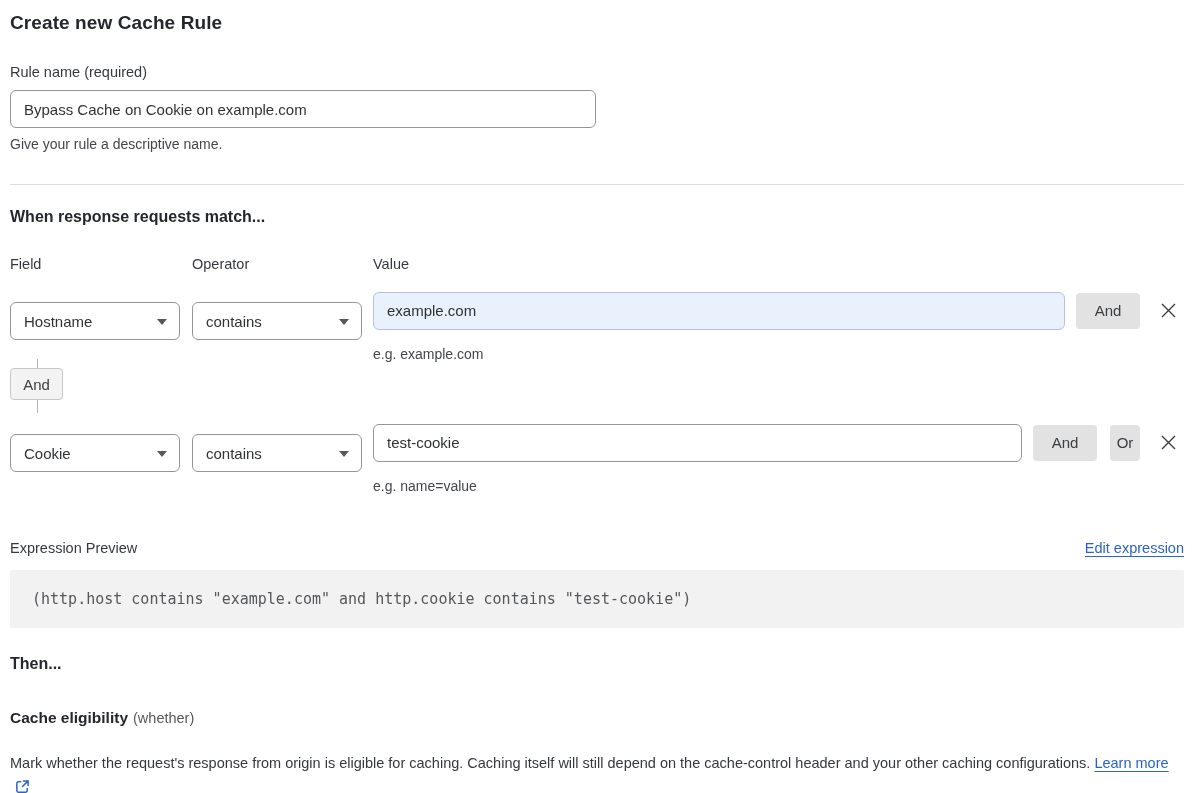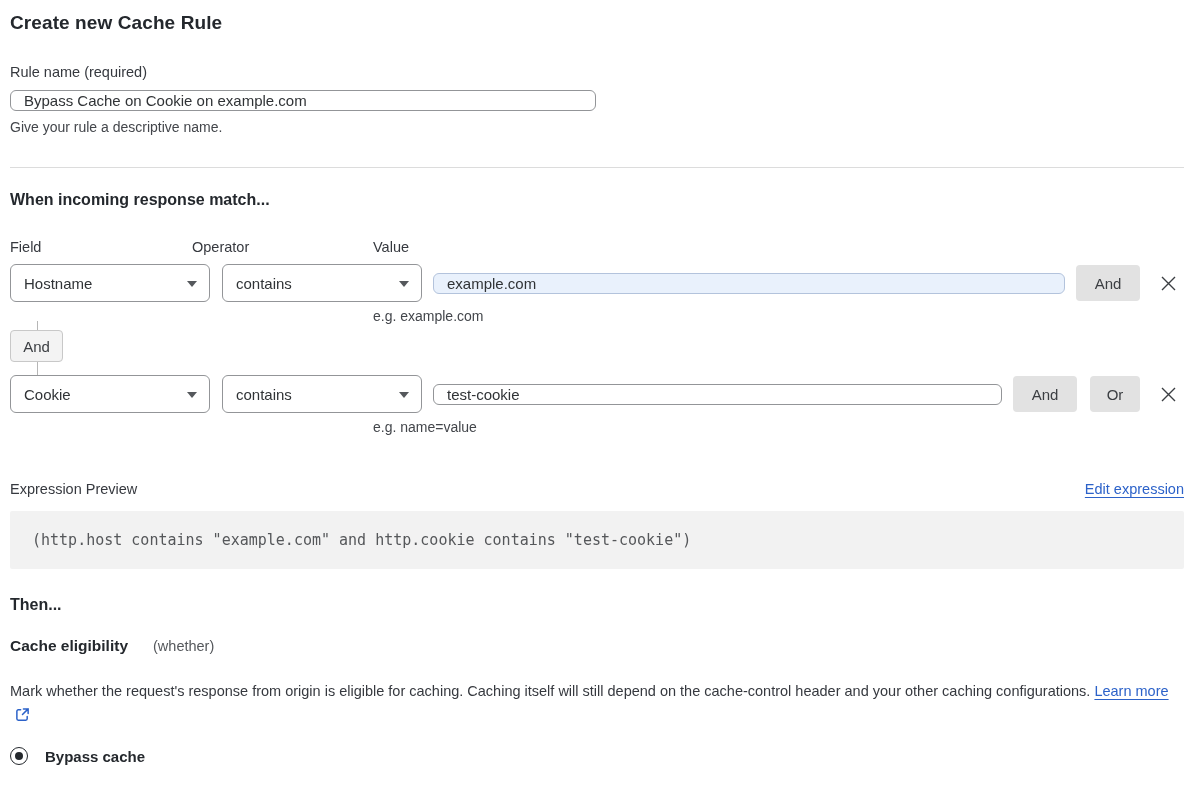--- a/index.html
+++ b/index.html
@@ -22,21 +22,21 @@
 
   
   .field-label {
     font-size: 14.5px;
     color: #36393f;
     margin-top: 30px;
     margin-bottom: 10px;
   }
   .text-input {
     display: block;
-    height: 21px;
+    height: 38px;
     border: 1px solid #939598;
     border-radius: 6px;
     padding: 8px 13px;
     font-family: "Liberation Sans", sans-serif;
     font-size: 15px;
     color: #303336;
     background: #fff;
     outline: none;
   }
   .rule-name-input { width: 586px; }
@@ -70,32 +70,33 @@
   .col-label-operator { width: 181px; }
   .col-label-value { flex: 1; }
 
   .match-row {
     display: flex;
     align-items: center;
     margin-top: 9px;
   }
   .select {
     position: relative;
-    width: 200px;
+    width: 170px;
     height: 38px;
     border: 1px solid #939598;
     border-radius: 6px;
     background: #fff;
     display: flex;
     align-items: center;
     padding: 0 30px 0 13px;
     font-size: 15px;
     color: #303336;
     cursor: pointer;
     flex: none;
+    margin-top: 21px;
   }
   .select-field { margin-right: 12px; }
   .select-operator { margin-right: 11px; }
   .caret {
     position: absolute;
     right: 12px;
     top: 50%;
     margin-top: -2px;
     width: 0; height: 0;
     border-left: 5px solid transparent;
@@ -112,21 +113,21 @@
     border: none;
     border-radius: 4px;
     background: #e2e2e2;
     color: #3b3e42;
     font-family: "Liberation Sans", sans-serif;
     font-size: 15px;
     cursor: pointer;
     flex: none;
   }
   .btn-and { width: 64px; margin-left: 11px; }
-  .btn-or  { width: 50px; margin-left: 13px; }
+  .btn-or  { width: 30px; margin-left: 13px; }
   .remove-btn {
     width: 24px;
     height: 24px;
     margin-left: 16px;
     margin-right: 4px;
     background: none;
     border: none;
     cursor: pointer;
     display: flex;
     align-items: center;
@@ -193,24 +194,24 @@
     font-family: "DejaVu Sans Mono", monospace;
     font-size: 15px;
     color: #55575a;
     white-space: pre;
     overflow: hidden;
   }
 
   
   .then-heading { margin-top: 27px; font-size: 16px; }
   .ce-heading-row {
-    margin-top: 23px;
+    margin-top: 36px;
     display: flex;
     align-items: baseline;
-    gap: 25px;
+    gap: 5px;
   }
   .ce-heading { font-size: 15.5px; font-weight: 700; color: #24282d; }
   .ce-required { font-size: 14.5px; color: #55585c; }
   .ce-desc {
     margin-top: 24px;
     font-size: 14.5px;
     line-height: 24px;
     color: #36393f;
     max-width: 1174px;
   }
@@ -251,21 +252,21 @@
 <div class="page">
 
   <h1 class="page-title">Create new Cache Rule</h1>
 
   <div class="field-label">Rule name (required)</div>
   <input class="text-input rule-name-input" type="text" value="Bypass Cache on Cookie on example.com" style="">
   <div class="help-text">Give your rule a descriptive name.</div>
 
   <hr class="divider">
 
-  <h2 class="section-heading match-heading">When incoming response match...</h2>
+  <h2 class="section-heading match-heading">When response requests match...</h2>
 
   <div class="col-labels">
     <div class="col-label-field">Field</div>
     <div class="col-label-operator">Operator</div>
     <div class="col-label-value">Value</div>
   </div>
 
   <div class="match-row">
     <div class="select select-field">
       <span>Hostname</span>

